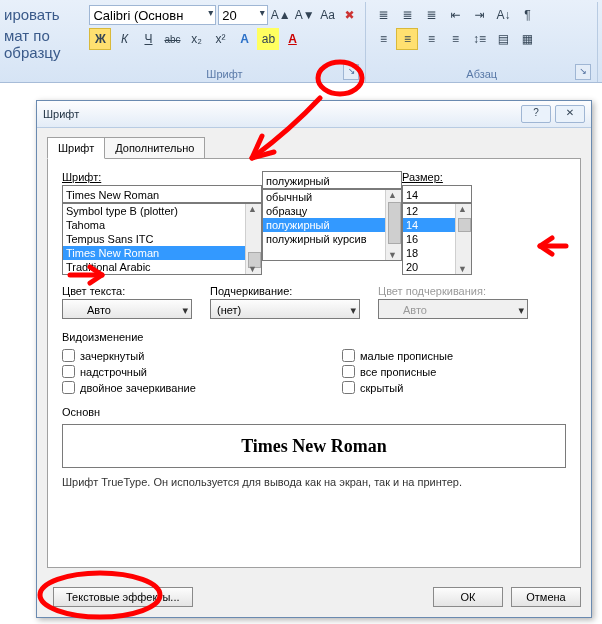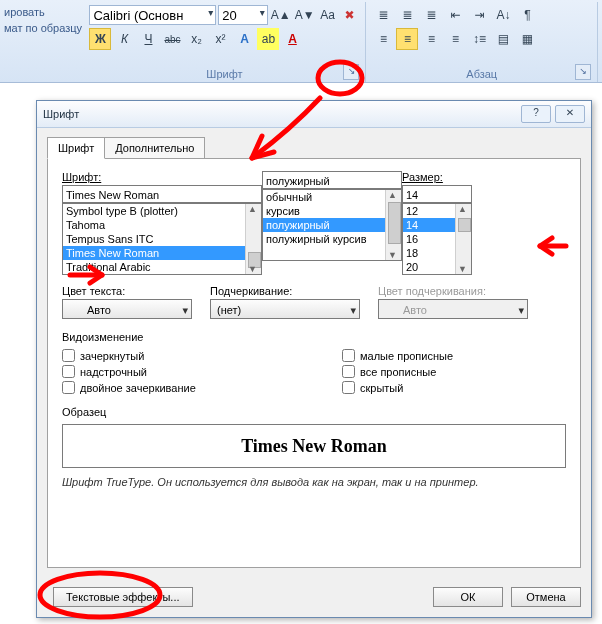--- a/index.html
+++ b/index.html
@@ -17,21 +17,21 @@
     background: linear-gradient(#e8f0fa, #d6e4f5);
     border-bottom: 1px solid #a7bcd8;
     height: 80px;
     padding: 2px 4px 0 4px;
     display: flex;
   }
   .ribbon-left {
     width: 80px;
     padding-top: 4px;
     color: #3a5a8a;
-    font-size: 11px;
+    font-size: 15px;
   }
   .ribbon-left div { margin-bottom: 4px; }
   .ribbon-group {
     border-right: 1px solid #b8cbe2;
     padding: 2px 6px 0 6px;
     display: flex;
     flex-direction: column;
   }
   .ribbon-cap {
     text-align: center;
@@ -189,21 +189,21 @@
     border: 1px solid #7a7a7a;
     height: 42px;
     margin-top: 4px;
     display: flex;
     align-items: center;
     justify-content: center;
     font-family: "Times New Roman", serif;
     font-weight: bold;
     font-size: 18px;
   }
-  .desc { margin-top: 8px; color: #333; font-style: italic; }
+  .desc { margin-top: 8px; color: #333; }
 
   .dlg-buttons {
     position: absolute;
     left: 10px; right: 10px; bottom: 10px;
     display: flex;
     align-items: center;
   }
   .btn {
     border: 1px solid #8a8a8a;
     background: linear-gradient(#fdfdfd,#e4e4e4);
@@ -309,21 +309,21 @@
           <div class="scroll">
               <div class="thumb" style="top:48px;height:14px"></div>
             </div>
         </div>
       </div>
 
       <div class="col" style="width:140px">
         <div class="txtbox">полужирный</div>
         <div class="listbox">
           <div class="item">обычный</div>
-          <div class="item">курсив</div>
+          <div class="item">образцу</div>
           <div class="item sel">полужирный</div>
           <div class="item">полужирный курсив</div>
           <div class="scroll">
               <div class="thumb" style="top:12px;height:40px"></div>
             </div>
         </div>
       </div>
 
       <div class="col" style="width:70px">
         <div class="lbl"><u>Размер:</u></div>
@@ -381,21 +381,21 @@
             <input type="checkbox" style="">
             <span>все прописные</span>
           </label>
         <label class="chk">
             <input type="checkbox" style="">
             <span>скрытый</span>
           </label>
       </div>
     </div>
 
-    <div class="group-title">Образец</div>
+    <div class="group-title">Основн</div>
     <div class="preview-box">
       <span>Times New Roman</span>
     </div>
     <div class="desc">Шрифт TrueType. Он используется для вывода как на экран, так и на принтер.</div>
   </div>
 
   <div class="dlg-buttons">
     <div style="width:6px"></div>
     <div class="btn" style="min-width:auto">Текстовые эффекты...</div>
     <div class="gap"></div>

